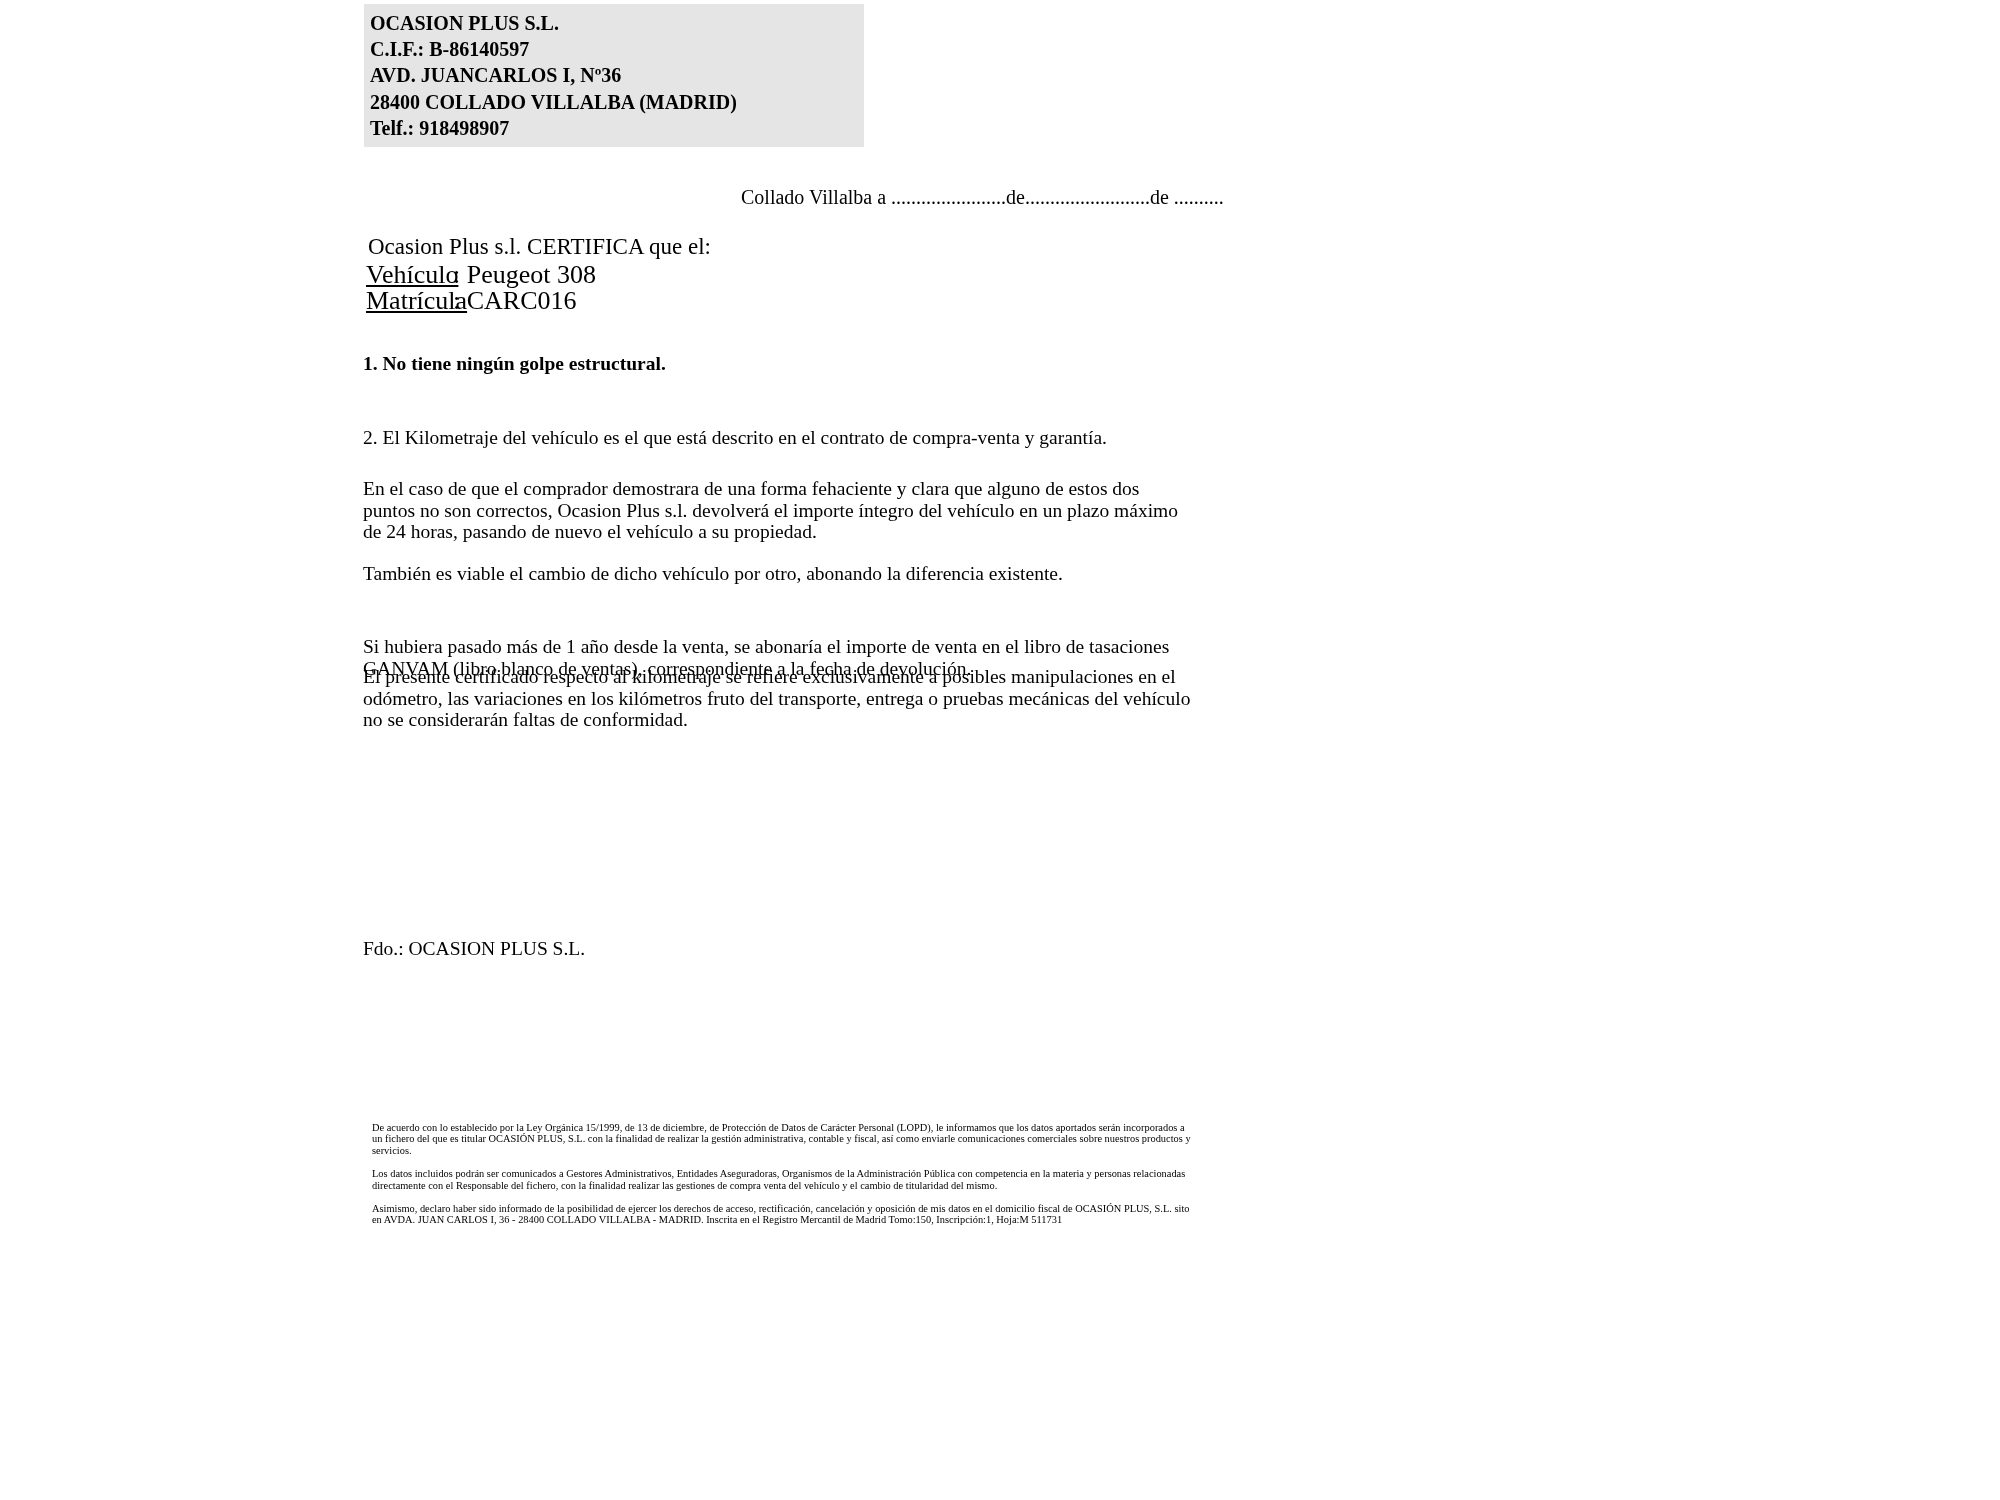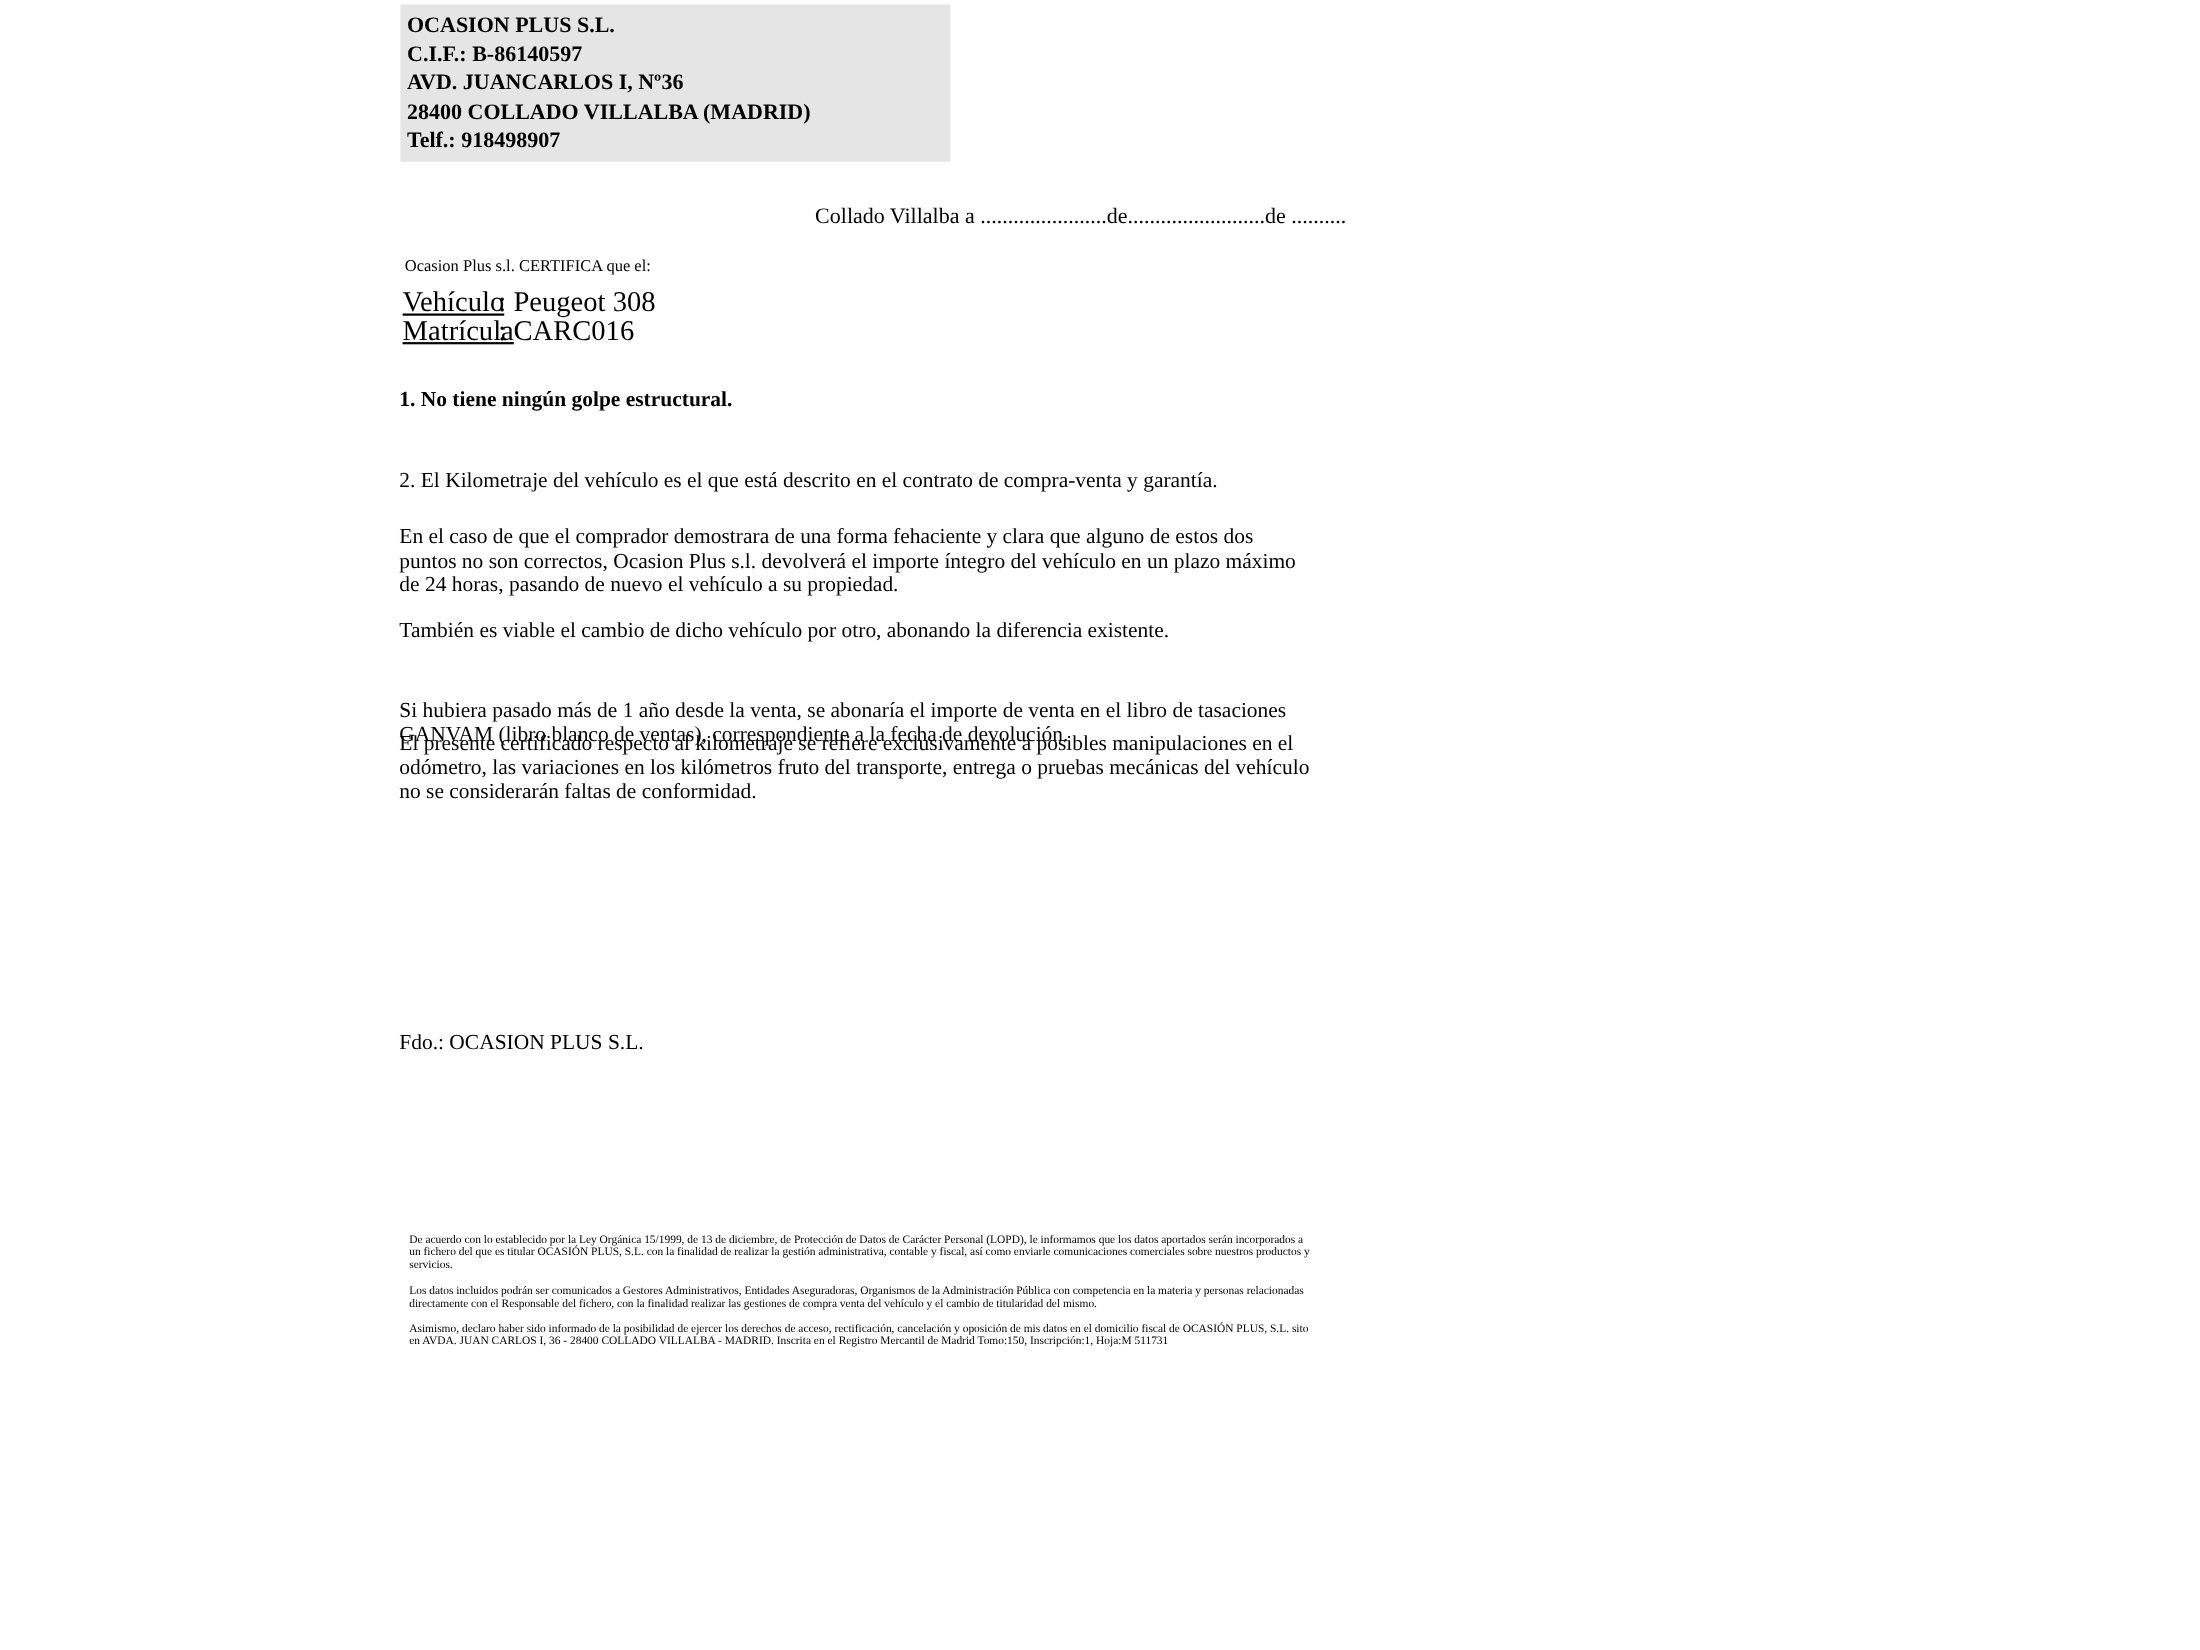--- a/index.html
+++ b/index.html
@@ -37,21 +37,21 @@
     position: absolute;
     left: 741px;
     top: 186px;
     font-size: 20px;
     white-space: nowrap;
   }
   .certifica {
     position: absolute;
     left: 368px;
     top: 234px;
-    font-size: 15px;
+    font-size: 23px;
   }
   .field-line {
     position: absolute;
     left: 366px;
     font-size: 26px;
   }
   .field-line .label-wrap {
     display: inline-block;
     width: 87px;
   }

